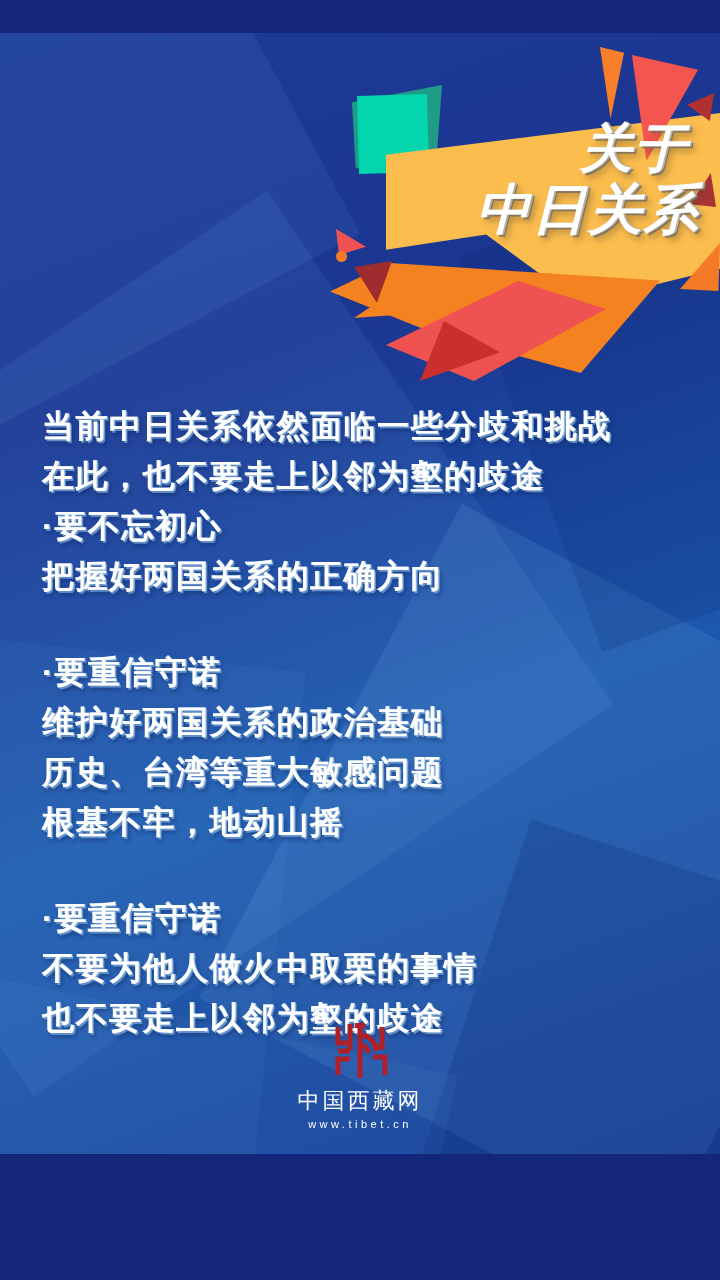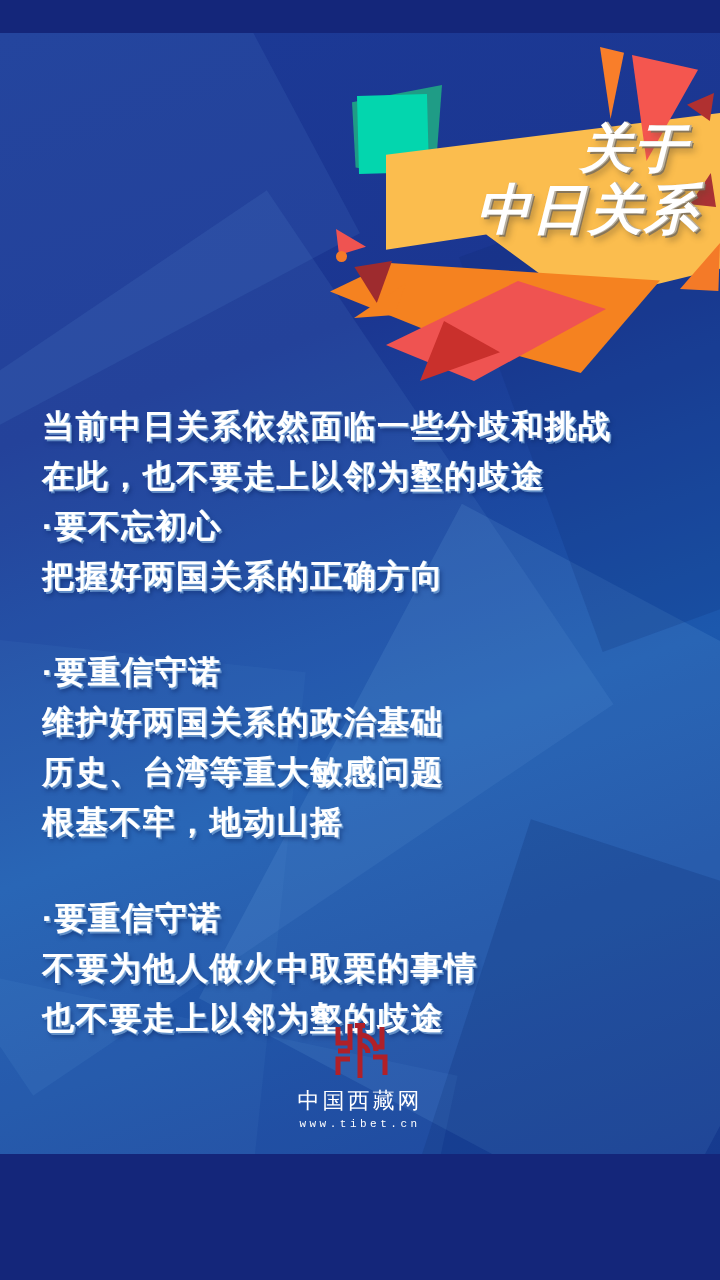--- a/index.html
+++ b/index.html
@@ -127,21 +127,21 @@
     position:absolute;left:0;bottom:24px;width:720px;text-align:center;
   }
   .logo-mark{
     width:62px;height:60px;margin:0 auto 6px auto;display:block;
   }
   .site-name{
     color:#ffffff;font-size:22px;letter-spacing:3px;line-height:1.3;
   }
   .site-url{
     color:#ffffff;font-size:11px;letter-spacing:3.5px;margin-top:2px;
-    font-family:Liberation Mono, monospace;
+    font-family:Liberation Sans, sans-serif;
   }
 </style>
 </head>
 <body>
 
 <div id="poster">
 
   <div class="bg-base"></div>
   <div class="facet f1"></div>
   <div class="facet f2"></div>

